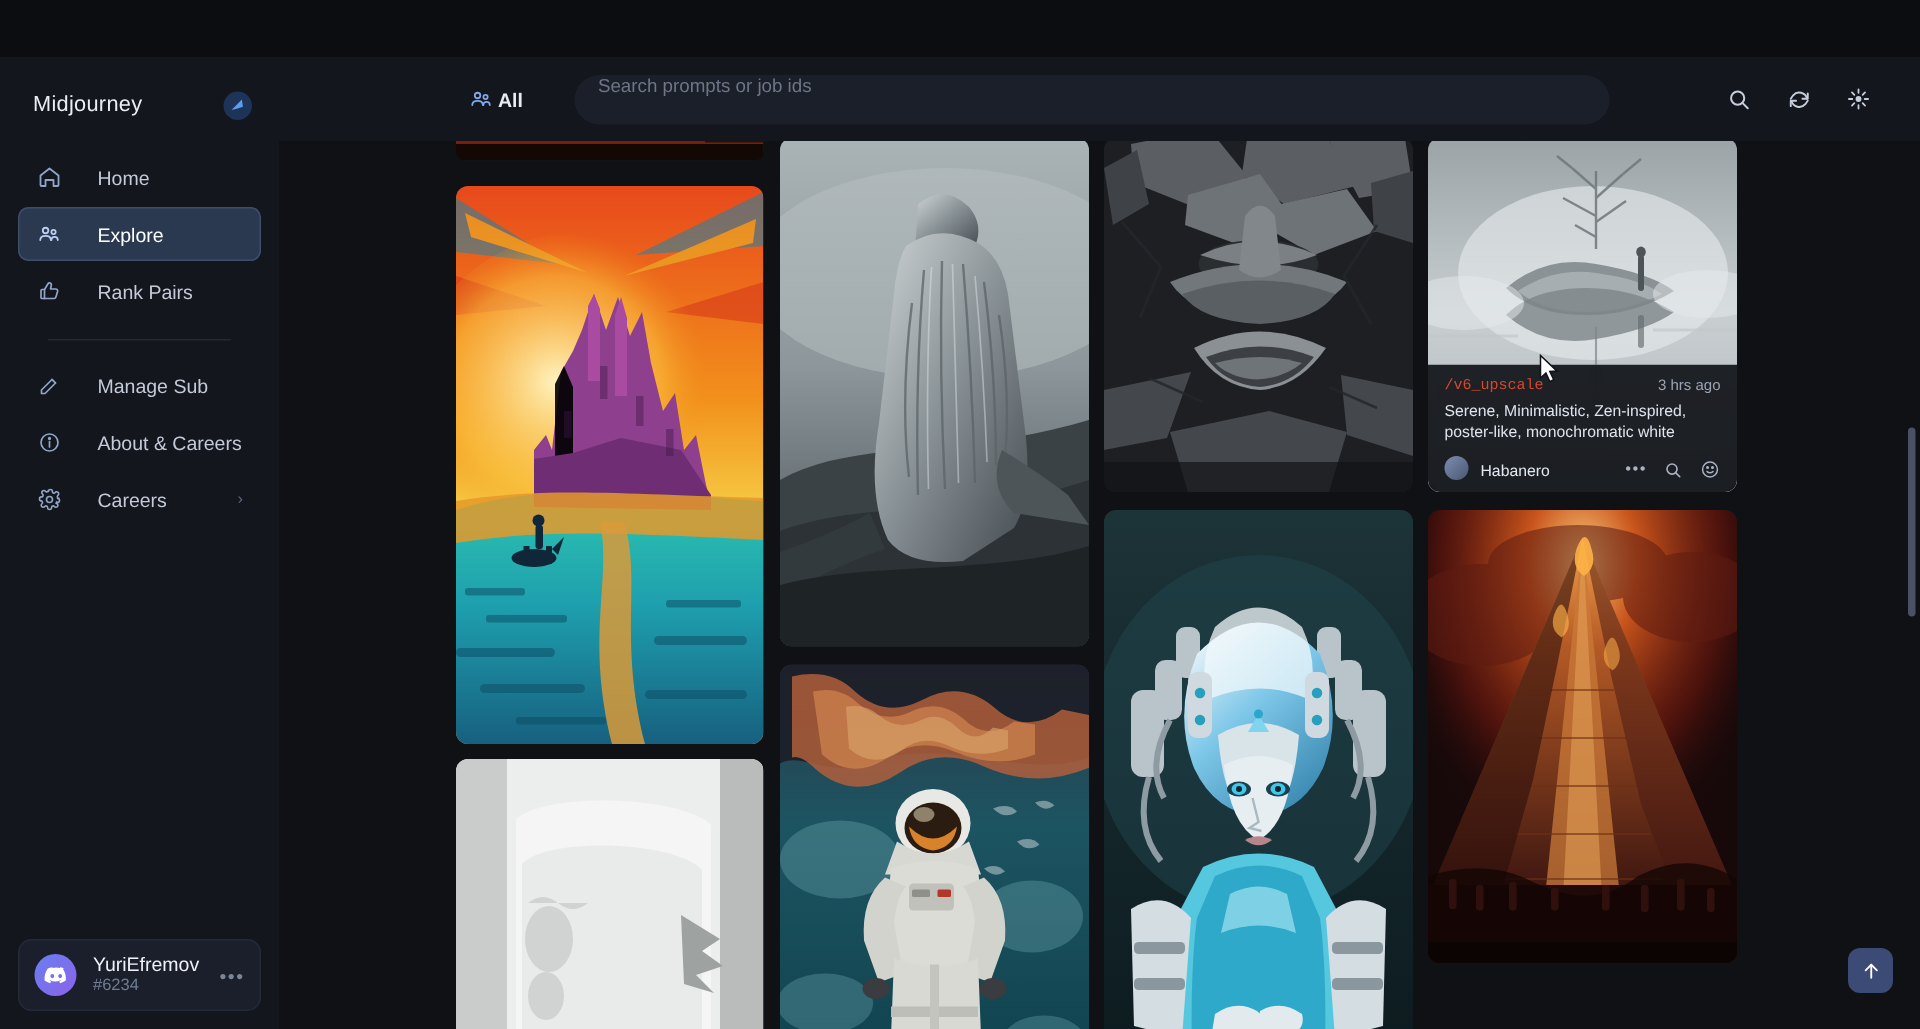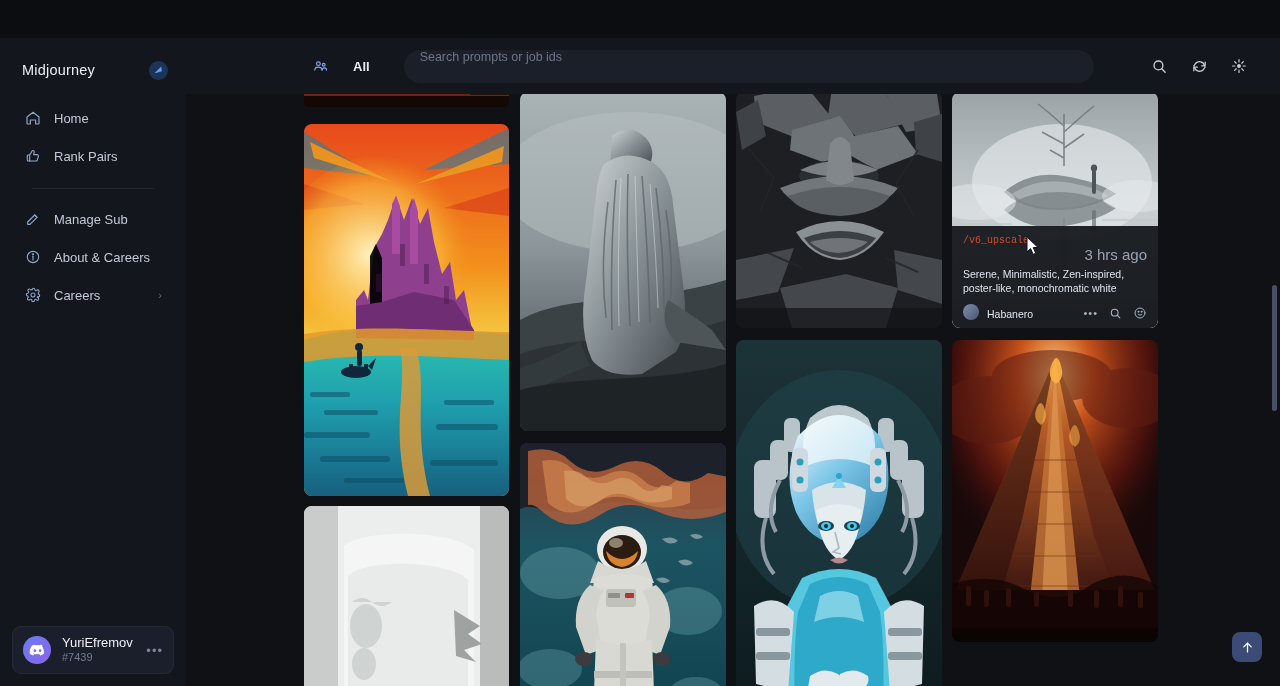--- a/index.html
+++ b/index.html
@@ -39,21 +39,21 @@
     color: #e9edf5; font-size: 14.5px; letter-spacing: .2px;
   }
   .brand-badge {
     width: 19px; height: 19px; border-radius: 50%;
     background: #1d3357;
     display: flex; align-items: center; justify-content: center;
     color: #5b9df5; font-size: 10px;
   }
   .nav { padding: 10px 12px 0 12px; }
   .nav-item {
-    display: flex; align-items: center; gap: 13px;
+    display: flex; align-items: center; gap: 24px;
     height: 36px; padding: 0 12px;
     border-radius: 7px;
     color: #c3cad8; font-size: 13px;
     margin-bottom: 2px;
     cursor: pointer; position: relative;
   }
   .nav-item.active {
     background: #2b3950;
     color: #ffffff;
     box-shadow: inset 0 0 0 1px #3d4e6b;
@@ -104,21 +104,21 @@
   
   .header {
     position: absolute; left: 186px; top: 38px;
     width: 1094px; height: 56px;
     background: #14161e;
     display: flex; align-items: center;
     padding: 0 18px 0 18px;
     gap: 14px;
   }
   .filter-chip {
-    display: flex; align-items: center; gap: 24px;
+    display: flex; align-items: center; gap: 3px;
     color: #e7ebf2; font-size: 13px; font-weight: bold;
     padding: 6px 8px; border-radius: 7px; cursor: pointer;
     margin-left: 100px;
   }
   .filter-chip .ic { color: #7ea6e8; display:flex; }
   .searchbar {
     flex: 1;
     height: 33px;
     background: #1b1f29;
     border-radius: 17px;
@@ -160,23 +160,23 @@
   }
   .art { width: 100%; height: 100%; display: block; }
 
   
   .overlay {
     position: absolute; left: 0; right: 0; bottom: 0;
     background: rgba(12,14,19,0.90);
     padding: 9px 11px 8px 11px;
     backdrop-filter: blur(2px);
   }
-  .ov-row1 { display:flex; align-items:flex-start;flex-direction:column; }
+  .ov-row1 { display:flex; align-items:center; }
   .ov-tag { color: #d9482b; font-size: 10px; font-family: "Liberation Mono", monospace; }
-  .ov-time { margin-left: auto; color: #9aa3b3; font-size: 15px; }
+  .ov-time { margin-left: auto; color: #9aa3b3; font-size: 10px; }
   .ov-prompt { color: #dfe4ee; font-size: 10.5px; line-height: 1.35; margin-top: 4px; }
   .ov-row2 { display:flex; align-items:flex-end; margin-top: 9px; gap: 8px; }
   .ov-avatar {
     width: 16px; height: 16px; border-radius: 50%;
     background: linear-gradient(135deg,#7d8db0,#4a5872);
     flex: 0 0 16px;
   }
   .ov-user { color: #e3e8f1; font-size: 10.5px; }
   .ov-icons { margin-left: auto; display:flex; align-items:center; gap: 11px; color:#aab3c3; }
   .ov-icons span { display:flex; align-items:center; justify-content:center; cursor:pointer; }
@@ -230,20 +230,31 @@
 
       <div class="nav-item">
         <span class="ic">
           <svg width="16" height="16" viewBox="0 0 24 24" fill="none" stroke="currentColor" stroke-width="1.8" stroke-linecap="round" stroke-linejoin="round">
             <path d="M3 10.5 L12 3.5 L21 10.5 V20 a1 1 0 0 1-1 1h-4v-6h-8v6H4a1 1 0 0 1-1-1z"></path>
           </svg>
         </span>
         <span>Home</span>
       </div>
 
+      <div class="nav-item active">
+        <span class="ic">
+          <svg width="17" height="17" viewBox="0 0 24 24" fill="none" stroke="currentColor" stroke-width="1.7" stroke-linecap="round" stroke-linejoin="round">
+            <circle cx="9" cy="8" r="2.6"></circle>
+              <circle cx="16.5" cy="9.5" r="2"></circle>
+            <path d="M4 17c0-2.5 2.2-4 5-4s5 1.5 5 4"></path>
+              <path d="M14.5 17c0-1.9 1.3-3 3-3s3 1.1 3 3"></path>
+          </svg>
+        </span>
+        <span>Explore</span>
+      </div>
 
       <div class="nav-item">
         <span class="ic">
           <svg width="16" height="16" viewBox="0 0 24 24" fill="none" stroke="currentColor" stroke-width="1.7" stroke-linecap="round" stroke-linejoin="round">
             <path d="M7 10.5v9H4.5a1 1 0 0 1-1-1v-7a1 1 0 0 1 1-1z"></path>
             <path d="M7 10.5l4-6.5a2 2 0 0 1 2.8 2.3L13 10h5.2a2 2 0 0 1 1.9 2.6l-1.7 5.4a2 2 0 0 1-1.9 1.5H7"></path>
           </svg>
         </span>
         <span>Rank Pairs</span>
       </div>
@@ -288,21 +299,21 @@
     <div class="sidebar-bottom">
 
       <div class="user-card">
         <div class="avatar">
           <svg width="17" height="13" viewBox="0 0 24 18" fill="#ffffff" aria-hidden="true">
             <path d="M20 2.2A17 17 0 0 0 15.8 1l-.3.6a15 15 0 0 0-7 0L8.2 1A17 17 0 0 0 4 2.2C1.4 6 .7 9.8 1 13.5A17 17 0 0 0 6.2 16l1-1.6c-.6-.2-1.2-.5-1.7-.9l.4-.3a12 12 0 0 0 10.2 0l.4.3c-.5.4-1.1.7-1.8.9l1 1.6a17 17 0 0 0 5.3-2.5c.4-4.3-.7-8-2.9-11.3zM8.3 11.3c-1 0-1.8-.9-1.8-2s.8-2 1.8-2 1.9.9 1.8 2c0 1.1-.8 2-1.8 2zm7.4 0c-1 0-1.8-.9-1.8-2s.8-2 1.8-2 1.9.9 1.8 2c0 1.1-.8 2-1.8 2z"></path>
           </svg>
         </div>
         <div class="user-text">
           <div class="user-name">YuriEfremov</div>
-          <div class="user-tag">#7439</div>
+          <div class="user-tag">#6234</div>
         </div>
         <div class="user-dots">•••</div>
       </div>
     </div>
   </aside>
 
   <header class="header">
     <div class="filter-chip">
       <span class="ic">
         <svg width="17" height="17" viewBox="0 0 24 24" fill="none" stroke="currentColor" stroke-width="1.7" stroke-linecap="round" stroke-linejoin="round">

